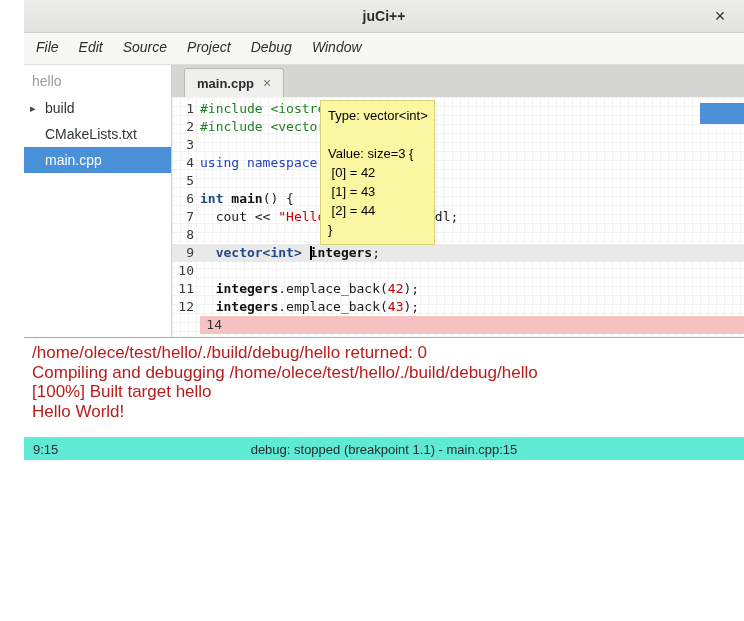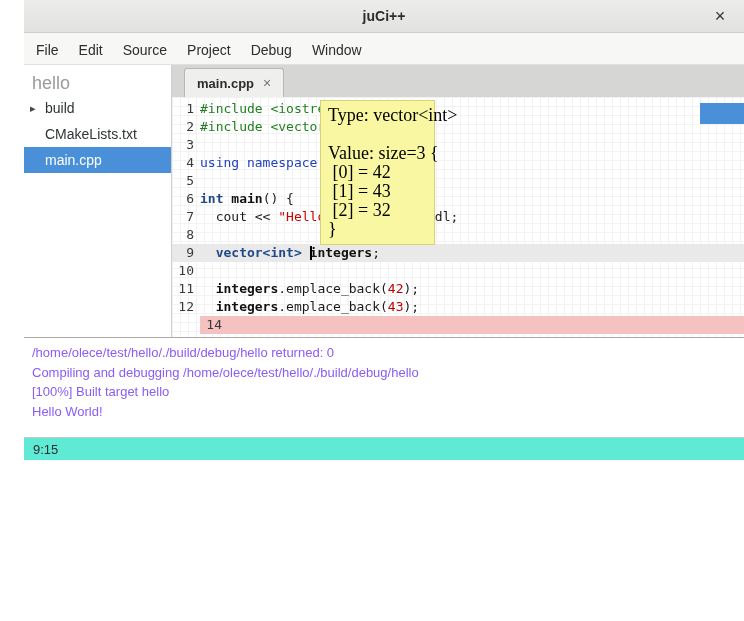--- a/index.html
+++ b/index.html
@@ -7,28 +7,28 @@
   body { font-family:"Liberation Sans", sans-serif; background:#fff; color:#2e3436; }
 
   .window { width:744px; height:460px; display:flex; flex-direction:column; overflow:hidden; background:#fff;padding-left:24px; }
 
   
   .titlebar { height:33px; background:linear-gradient(#ececeb,#e2e2e1); border-bottom:1px solid #cfcfce; position:relative; display:flex; align-items:center; justify-content:center; flex:0 0 auto; }
   .title { font-weight:bold; font-size:14px; color:#2d2d2d; }
   .close { position:absolute; right:12px; top:4px; width:24px; height:24px; text-align:center; line-height:24px; font-size:18px; color:#333; cursor:default; }
 
   
-  .menubar { height:32px; background:#f7f7f6; display:flex; align-items:flex-end; padding-left:2px; border-bottom:1px solid #e0e0df; flex:0 0 auto; }
+  .menubar { height:32px; background:#f7f7f6; display:flex; align-items:flex-start; padding-left:2px; border-bottom:1px solid #e0e0df; flex:0 0 auto;font-style:italic; }
   .menu-item { padding:6px 10px; font-size:14px; color:#2d2d2d; }
 
   
   .main { flex:1 1 auto; display:flex; min-height:0; }
 
   .sidebar { width:148px; flex:0 0 148px; background:#fff; border-right:1px solid #cfcfce; }
-  .project-label { color:#9b9b9b; font-size:18px; padding:8px 10px 8px 8px; height:30px; }
+  .project-label { color:#9b9b9b; font-size:14px; padding:8px 10px 8px 8px; height:30px; }
   .tree-item { display:flex; align-items:center; height:26px; font-size:14px; color:#2e3436; padding-left:6px; }
   .tree-item .arrow { width:15px; font-size:11px; color:#444; }
   .tree-item.no-arrow { padding-left:21px; }
   .tree-item.selected { background:var(--accent); color:#fff; }
 
   .editor-pane { flex:1 1 auto; display:flex; flex-direction:column; min-width:0; }
 
   
   .tabbar { height:32px; background:#d6d6d5; display:flex; align-items:flex-end; padding-left:12px; flex:0 0 auto; }
   .tab { height:29px; background:#efefee; border:1px solid #b8b8b7; border-bottom:none; border-radius:3px 3px 0 0; display:flex; align-items:center; gap:9px; padding:0 12px; }
@@ -50,26 +50,26 @@
   .tk-plain { color:#1a1a1a; }
   .tk-preproc { color:var(--preproc); }
   .tk-kw { color:var(--keyword); }
   .tk-type { color:var(--type); font-weight:bold; }
   .tk-fn { font-weight:bold; color:#111; }
   .tk-bold { font-weight:bold; color:#111; }
   .tk-num { color:var(--literal); }
   .tk-str { color:var(--string); }
   .tk-caret { display:inline-block; width:2px; height:14px; background:#000; margin-right:-2px; vertical-align:middle; position:relative; top:-1px; }
 
-  .tooltip { position:absolute; left:148px; top:3px; width:115px; background:var(--tooltip-bg); border:1px solid #d6d27a; padding:5px 7px; font-family:Liberation Serif, serif; font-size:18px; line-height:19px; color:#000; white-space:pre; z-index:5; }
+  .tooltip { position:absolute; left:148px; top:3px; width:115px; background:var(--tooltip-bg); border:1px solid #d6d27a; padding:5px 7px; font-family:Liberation Sans, sans-serif; font-size:13px; line-height:19px; color:#000; white-space:pre; z-index:5; }
 
   .scrollthumb { position:absolute; top:6px; right:0; width:44px; height:21px; background:var(--accent); z-index:4; }
 
   
-  .output { height:100px; flex:0 0 100px; background:#fff; border-top:1px solid #a9a9a8; padding:5px 8px 0 8px; font-size:13px; color:#8b5cf6; overflow:hidden; }
+  .output { height:100px; flex:0 0 100px; background:#fff; border-top:1px solid #a9a9a8; padding:5px 8px 0 8px; font-size:17px; color:#b91c1c; overflow:hidden; }
   .out-line { line-height:19.5px; white-space:pre; }
 
   
   .statusbar { height:23px; flex:0 0 23px; background:#5eead4; border-top:1px solid #c6c6c5; position:relative; display:flex; align-items:center; font-size:13px; color:#2d2d2d; }
   .status-left { padding-left:9px; }
   .status-center { position:absolute; left:0; right:0; text-align:center; }
 </style>
 </head>
 <body>
 
@@ -174,31 +174,32 @@
             </div>
             <div class="line">
               <span class="ln">16</span>
               <span class="codetext"><span class="tk-plain">}</span></span>
             </div>
             <div class="line">
               <span class="ln">17</span>
               <span class="codetext"></span>
             </div>
           </div>
-        <div class="tooltip" id="tooltip"><div class="tip-line">Type: vector&lt;int&gt;</div><div class="tip-line">&nbsp;</div><div class="tip-line">Value: size=3 {</div><div class="tip-line"> [0] = 42</div><div class="tip-line"> [1] = 43</div><div class="tip-line"> [2] = 32</div><div class="tip-line">}</div></div>
+        <div class="tooltip" id="tooltip"><div class="tip-line">Type: vector&lt;int&gt;</div><div class="tip-line">&nbsp;</div><div class="tip-line">Value: size=3 {</div><div class="tip-line"> [0] = 42</div><div class="tip-line"> [1] = 43</div><div class="tip-line"> [2] = 44</div><div class="tip-line">}</div></div>
         <div class="scrollthumb"></div>
       </div>
     </section>
 
   </div>
 
   <section class="output" id="output">
       <div class="out-line">/home/olece/test/hello/./build/debug/hello returned: 0</div>
       <div class="out-line">Compiling and debugging /home/olece/test/hello/./build/debug/hello</div>
       <div class="out-line">[100%] Built target hello</div>
       <div class="out-line">Hello World!</div>
     </section>
 
   <footer class="statusbar">
     <span class="status-left">9:15</span>
+    <span class="status-center">debug: stopped (breakpoint 1.1) - main.cpp:15</span>
   </footer>
 
 </div>
 
 </body></html>

